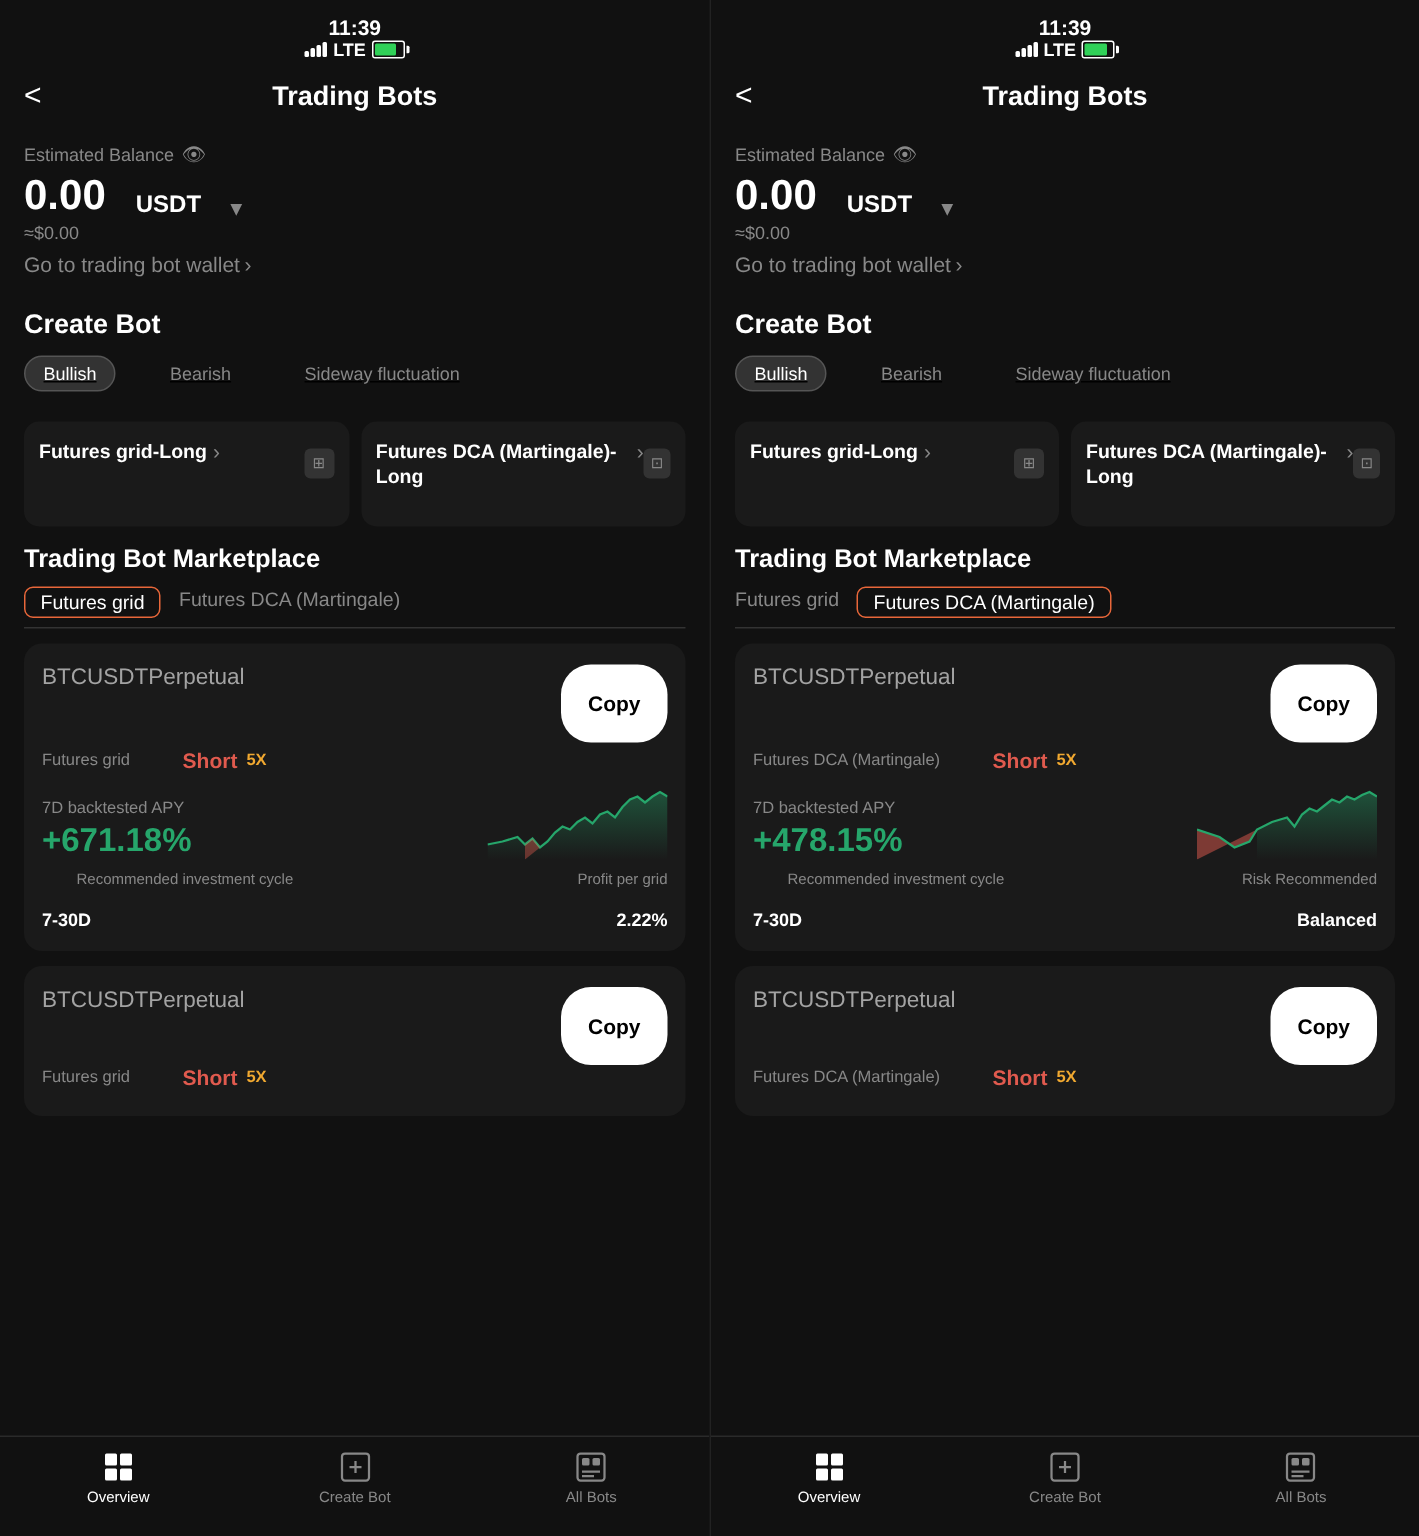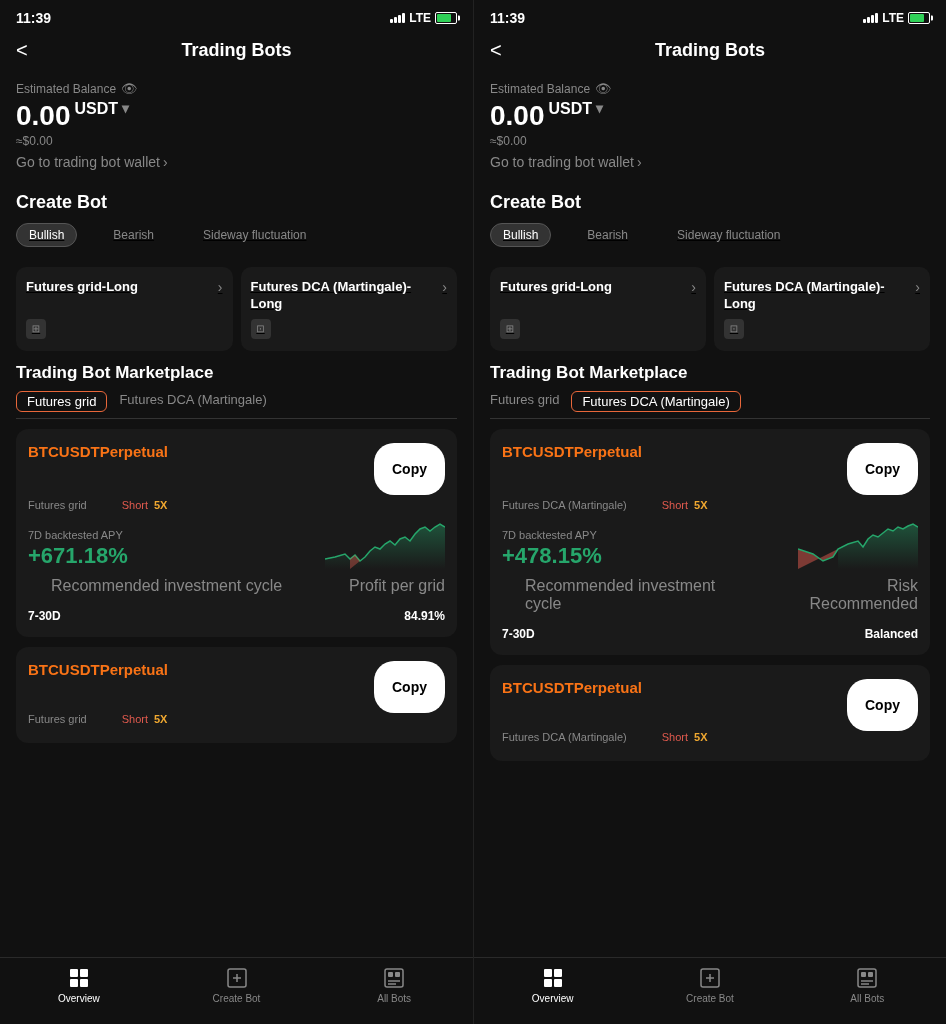--- a/index.html
+++ b/index.html
@@ -25,20 +25,21 @@
     }
     
     .status-bar {
       display: flex;
       justify-content: space-between;
       align-items: center;
       padding: 10px 16px 6px;
       color: #fff;
       font-size: 13px;
       font-weight: 600;
+      flex-direction: column;
     }
     .status-left { font-size: 14px; font-weight: 700; }
     .status-right {
       display: flex;
       align-items: center;
       gap: 4px;
       font-size: 12px;
     }
     .signal-bars { display: flex; align-items: flex-end; gap: 1px; }
     .signal-bar { background: #fff; width: 3px; border-radius: 1px; }
@@ -106,22 +107,22 @@
       color: #888;
       font-size: 12px;
       display: flex;
       align-items: center;
       gap: 5px;
       margin-bottom: 4px;
     }
     .eye-icon { font-size: 13px; color: #888; }
     .balance-amount {
       display: flex;
-      align-items: flex-start;
-      gap: 4px;
+      align-items: flex-end;
+      gap: 20px;
       color: #fff;
       font-size: 28px;
       font-weight: 700;
     }
     .balance-currency {
       font-size: 16px;
       font-weight: 600;
     }
     .balance-dropdown { font-size: 14px; color: #888; }
     .balance-usd {
@@ -172,25 +173,23 @@
       display: flex;
       gap: 8px;
       margin-bottom: 10px;
     }
     .bot-card {
       flex: 1;
       background: #1a1a1a;
       border-radius: 10px;
       padding: 12px 10px;
       display: flex;
-      flex-direction: column;
       justify-content: space-between;
       min-height: 70px;
       cursor: pointer;
-      text-decoration: underline;
     }
     .bot-card-header {
       display: flex;
       justify-content: space-between;
       align-items: flex-start;
     }
     .bot-card-title {
       color: #fff;
       font-size: 13px;
       font-weight: 600;
@@ -254,62 +253,62 @@
       padding: 14px 12px;
       margin-bottom: 10px;
     }
     .trading-card-header {
       display: flex;
       justify-content: space-between;
       align-items: flex-start;
       margin-bottom: 4px;
     }
     .trading-card-title {
-      color: #f97316;
+      color: #a3a3a3;
       font-size: 15px;
-      font-weight: 700;
+      font-weight: 400;
     }
     .copy-btn {
       background: #fff;
       color: #000;
       border: none;
       border-radius: 20px;
       padding: 18px 18px;
       font-size: 14px;
       font-weight: 600;
       cursor: pointer;
     }
     .trading-card-tags {
       display: flex;
       gap: 6px;
       align-items: center;
       margin-bottom: 8px;
     }
     .tag-label { color: #888; font-size: 11px; }
-    .tag-red { color: #e05a4e; font-size: 11px; font-weight: 400; padding-left: 29px; }
+    .tag-red { color: #e05a4e; font-size: 14px; font-weight: 700; padding-left: 29px; }
     .tag-gold { color: #f0a830; font-size: 11px; font-weight: 700; }
     .trading-card-body {
       display: flex;
       justify-content: space-between;
       align-items: flex-end;
     }
     .apy-section { flex: 1; }
     .apy-label { color: #888; font-size: 11px; margin-bottom: 2px; }
     .apy-value { color: #26a66b; font-size: 22px; font-weight: 700; }
     .chart-area {
       width: 120px;
       height: 50px;
     }
     .trading-card-footer {
       display: flex;
       justify-content: space-between;
       margin-top: 8px;
     }
     .footer-left {}
-    .footer-label { color: #888; font-size: 16px; padding-left: 23px; }
+    .footer-label { color: #888; font-size: 10px; padding-left: 23px; }
     .footer-value { color: #fff; font-size: 12px; font-weight: 600; margin-top: 14px; }
     .footer-right { text-align: right; }
     
     .bottom-nav {
       display: flex;
       background: #111;
       border-top: 1px solid #2a2a2a;
       padding: 8px 0 20px;
     }
     .nav-item {
@@ -451,21 +450,21 @@
             </svg>
           </div>
         </div>
         <div class="trading-card-footer">
           <div class="footer-left">
             <div class="footer-label">Recommended investment cycle</div>
             <div class="footer-value">7-30D</div>
           </div>
           <div class="footer-right">
             <div class="footer-label">Profit per grid</div>
-            <div class="footer-value">84.91%</div>
+            <div class="footer-value">2.22%</div>
           </div>
         </div>
       </div>
 
       <div class="partial-card">
         <div class="partial-card-header">
           <span class="trading-card-title">BTCUSDTPerpetual</span>
           <button class="copy-btn">Copy</button>
         </div>
         <div class="trading-card-tags">

